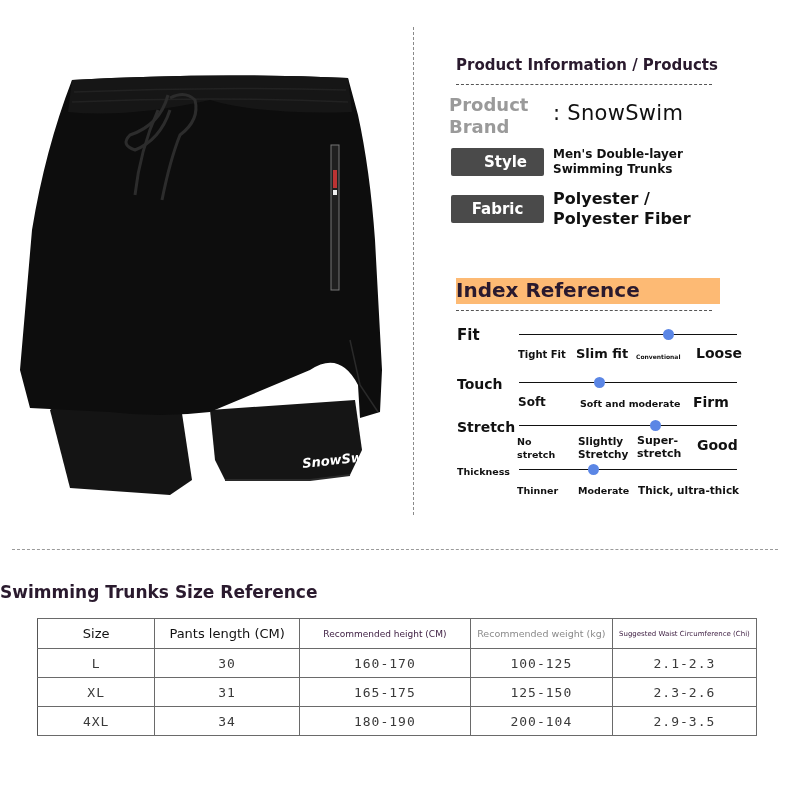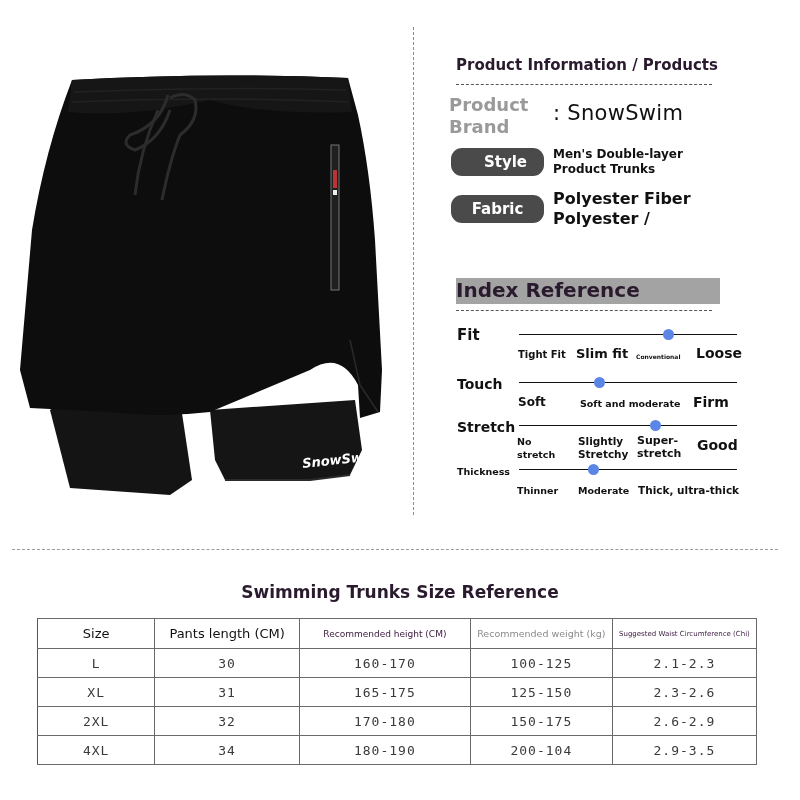--- a/index.html
+++ b/index.html
@@ -14,37 +14,37 @@
     .v-divider { position: absolute; left: 413px; top: 27px; height: 488px; border-left: 1.5px dashed #8a8a8a; }
     .h-divider { position: absolute; left: 12px; top: 549px; width: 766px; border-top: 1.5px dashed #9a9a9a; }
 
     
     .info-title { position: absolute; left: 456px; top: 56px; font-size: 15px; font-weight: bold; color: #2a1a2e; white-space: nowrap; }
     .info-rule { position: absolute; left: 456px; top: 84px; width: 256px; border-top: 1px dashed #555; }
 
     .brand-label { position: absolute; left: 449px; top: 94px; font-size: 18px; font-weight: bold; color: #9a9a9a; line-height: 22px; }
     .brand-value { position: absolute; left: 553px; top: 101px; font-size: 21px; color: #111; white-space: nowrap; letter-spacing: 0.3px; }
 
-    .pill { position: absolute; left: 451px; width: 93px; height: 28px; background: #4a4a4a; border-radius: 11px; color: #fff; font-weight: bold; font-size: 15px; display: flex; align-items: center; justify-content: center; }
+    .pill { position: absolute; left: 451px; width: 93px; height: 28px; background: #4a4a4a; border-radius: 2px; color: #fff; font-weight: bold; font-size: 15px; display: flex; align-items: center; justify-content: center; }
     .pill.style { top: 148px; padding-left: 16px; }
     .pill.fabric { top: 195px; }
     .style-value { position: absolute; left: 553px; top: 147px; font-size: 12px; font-weight: bold; line-height: 15px; color: #111; }
     .fabric-value { position: absolute; left: 553px; top: 189px; font-size: 16px; font-weight: bold; line-height: 20px; color: #111; }
 
     
-    .index-title { position: absolute; left: 456px; top: 278px; font-size: 20px; font-weight: bold; color: #2a1a2e; background: #a3a3a3; padding: 0 80px 2px 0; white-space: nowrap; }
+    .index-title { position: absolute; left: 456px; top: 278px; font-size: 20px; font-weight: bold; color: #2a1a2e; background: #fdba74; padding: 0 80px 2px 0; white-space: nowrap; }
     .index-rule { position: absolute; left: 456px; top: 310px; width: 256px; border-top: 1px dashed #555; }
 
     .idx-label { position: absolute; left: 457px; font-weight: bold; color: #111; white-space: nowrap; }
     .idx-line { position: absolute; left: 519px; width: 218px; height: 0; border-top: 1.5px solid #111; }
     .idx-dot { position: absolute; width: 11px; height: 11px; border-radius: 50%; background: #5b86e5; }
     .idx-opt { position: absolute; font-weight: bold; color: #111; white-space: nowrap; line-height: 13px; }
 
     
-    .size-title { position: absolute; left: 0; width: 800px; top: 582px; text-align: center; font-size: 17px; font-weight: bold; color: #2a1a2e; }
+    .size-title { position: absolute; left: 0; width: 800px; top: 582px; text-align: left; font-size: 17px; font-weight: bold; color: #2a1a2e; }
     table.size-table { position: absolute; left: 37px; top: 618px; width: 720px; border-collapse: collapse; }
     table.size-table th, table.size-table td { border: 1.5px solid #6a6a6a; text-align: center; vertical-align: middle; }
     table.size-table th { height: 30px; font-weight: normal; white-space: nowrap; }
     table.size-table td { height: 29px; font-family: "DejaVu Sans Mono", monospace; font-size: 13px; color: #3a3a3a; letter-spacing: 1px; }
     th.c-size { width: 131px; font-size: 13px; color: #111; }
     th.c-len  { width: 149px; font-size: 13px; color: #111; }
     th.c-h    { width: 178px; font-size: 9px; color: #3a1a3e; }
     th.c-w    { width: 144px; font-size: 9.5px; color: #8a8a8a; }
     th.c-waist{ width: 146px; font-size: 7px; color: #3a1a3e; }
     table.size-table tr td:first-child, table.size-table tr th:first-child { border-left: 1.5px solid #555; }
@@ -85,27 +85,27 @@
 
 <div class="brand-label">
   <div>Product</div>
   <div>Brand</div>
 </div>
 <div class="brand-value">: SnowSwim</div>
 
 <div class="pill style">Style</div>
 <div class="style-value">
   <div>Men's Double-layer</div>
-  <div>Product Trunks</div>
+  <div>Swimming Trunks</div>
 </div>
 
 <div class="pill fabric">Fabric</div>
 <div class="fabric-value">
+  <div>Polyester /</div>
   <div>Polyester Fiber</div>
-  <div>Polyester /</div>
 </div>
 
 <div class="index-title">Index Reference</div>
 <div class="index-rule"></div>
 
 <div>
   <div class="idx-label" style="top:326px;font-size:15px;">Fit</div>
   <div class="idx-line" style="top:334px;"></div>
   <div class="idx-dot" style="left:663px;top:329px;"></div>
   <div class="idx-opt" style="left:518px;top:348px;font-size:10px;">Tight Fit</div>
@@ -174,27 +174,20 @@
       <td>2.1-2.3</td>
     </tr>
     <tr>
       <td>XL</td>
       <td>31</td>
       <td>165-175</td>
       <td>125-150</td>
       <td>2.3-2.6</td>
     </tr>
     <tr>
-      <td>2XL</td>
-      <td>32</td>
-      <td>170-180</td>
-      <td>150-175</td>
-      <td>2.6-2.9</td>
-    </tr>
-    <tr>
       <td>4XL</td>
       <td>34</td>
       <td>180-190</td>
       <td>200-104</td>
       <td>2.9-3.5</td>
     </tr>
   </tbody>
 </table>
 
 </body></html>

